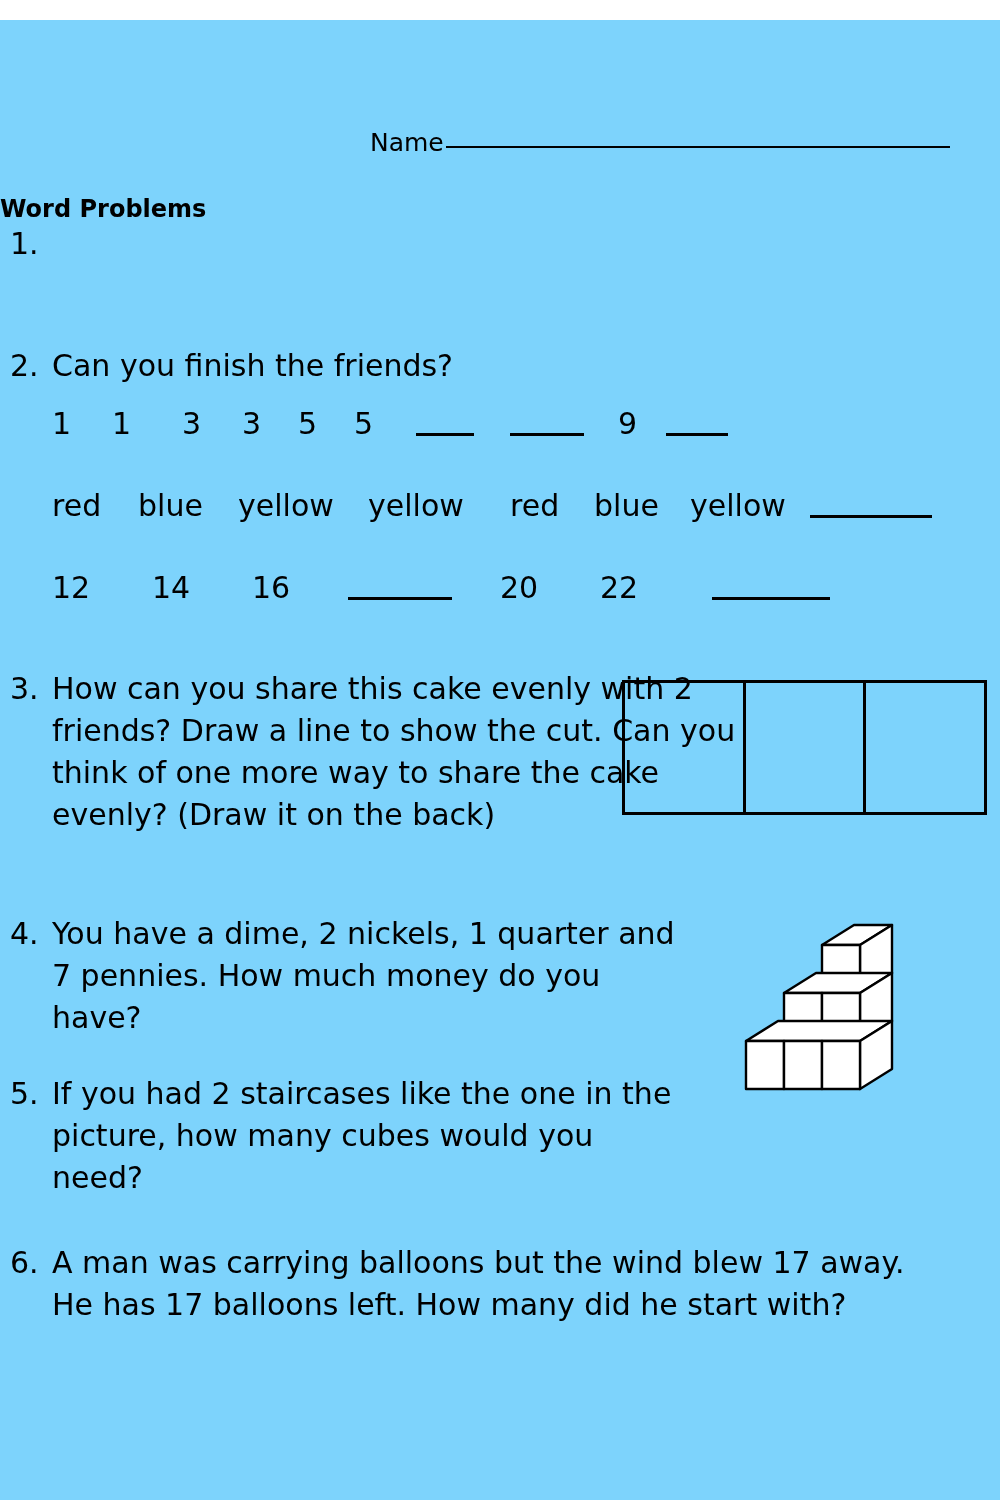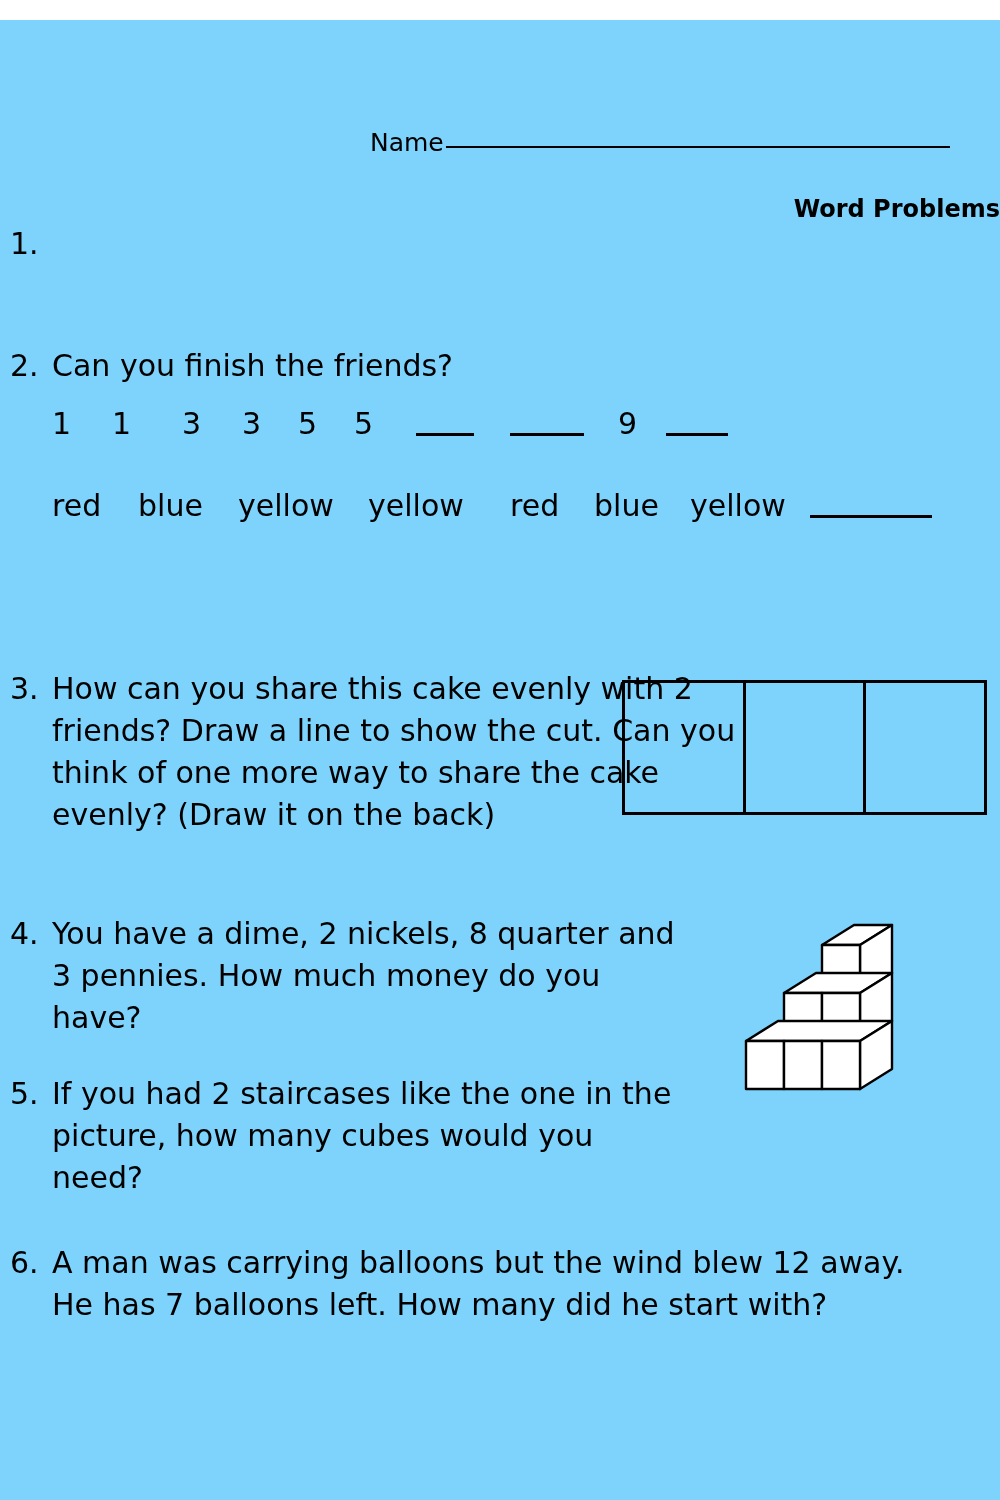--- a/index.html
+++ b/index.html
@@ -47,21 +47,21 @@
     position: relative;
     top: -3px;
   }
 
   
   .title {
     position: absolute;
     top: 175px;
     left: 0;
     width: 1000px;
-    text-align: right;
+    text-align: left;
     font-size: 24px;
     font-weight: bold;
   }
 
   
   .problem {
     position: absolute;
     display: flex;
     align-items: flex-start;
   }
@@ -183,37 +183,46 @@
         <span class="cell" style="width:86px">red</span>
         <span class="cell" style="width:100px">blue</span>
         <span class="cell" style="width:130px">yellow</span>
         <span class="cell" style="width:142px">yellow</span>
         <span class="cell" style="width:84px">red</span>
         <span class="cell" style="width:96px">blue</span>
         <span class="cell" style="width:120px">yellow</span>
         <span class="blank" style="width:122px"></span>
       </div>
 
+      <div class="pattern pat3">
+        <span class="cell" style="width:100px">12</span>
+        <span class="cell" style="width:100px">14</span>
+        <span class="cell" style="width:96px">16</span>
+        <span class="blank" style="width:104px;margin-right:48px"></span>
+        <span class="cell" style="width:100px">20</span>
+        <span class="cell" style="width:112px">22</span>
+        <span class="blank" style="width:118px"></span>
+      </div>
     </div>
   </div>
 
   <div class="problem" id="q3">
     <div class="num">3.</div>
     <div class="body">How can you share this cake evenly with 2 friends? Draw a line to show the cut. Can you think of one more way to share the cake evenly? (Draw it on the back)</div>
   </div>
 
   <div class="cake">
     <div class="seg"></div>
     <div class="seg"></div>
     <div class="seg"></div>
   </div>
 
   <div class="problem" id="q4">
     <div class="num">4.</div>
-    <div class="body">You have a dime, 2 nickels, 8 quarter and 3 pennies. How much money do you have?</div>
+    <div class="body">You have a dime, 2 nickels, 1 quarter and 7 pennies. How much money do you have?</div>
   </div>
 
   <div class="staircase">
     <svg viewBox="0 0 250 200" width="250" height="200">
       <g fill="#ffffff" stroke="#000000" stroke-width="2.4" stroke-linejoin="round">
 
         <polygon points="128,30 160,10 198,10 166,30"></polygon>
         <polygon points="166,30 198,10 198,58 166,78"></polygon>
         <rect x="128" y="30" width="38" height="48"></rect>
 
@@ -235,16 +244,16 @@
     </svg>
   </div>
 
   <div class="problem" id="q5">
     <div class="num">5.</div>
     <div class="body">If you had 2 staircases like the one in the picture, how many cubes would you need?</div>
   </div>
 
   <div class="problem" id="q6">
     <div class="num">6.</div>
-    <div class="body">A man was carrying balloons but the wind blew 12 away. He has 7 balloons left. How many did he start with?</div>
+    <div class="body">A man was carrying balloons but the wind blew 17 away. He has 17 balloons left. How many did he start with?</div>
   </div>
 
 </div>
 
 </body></html>

